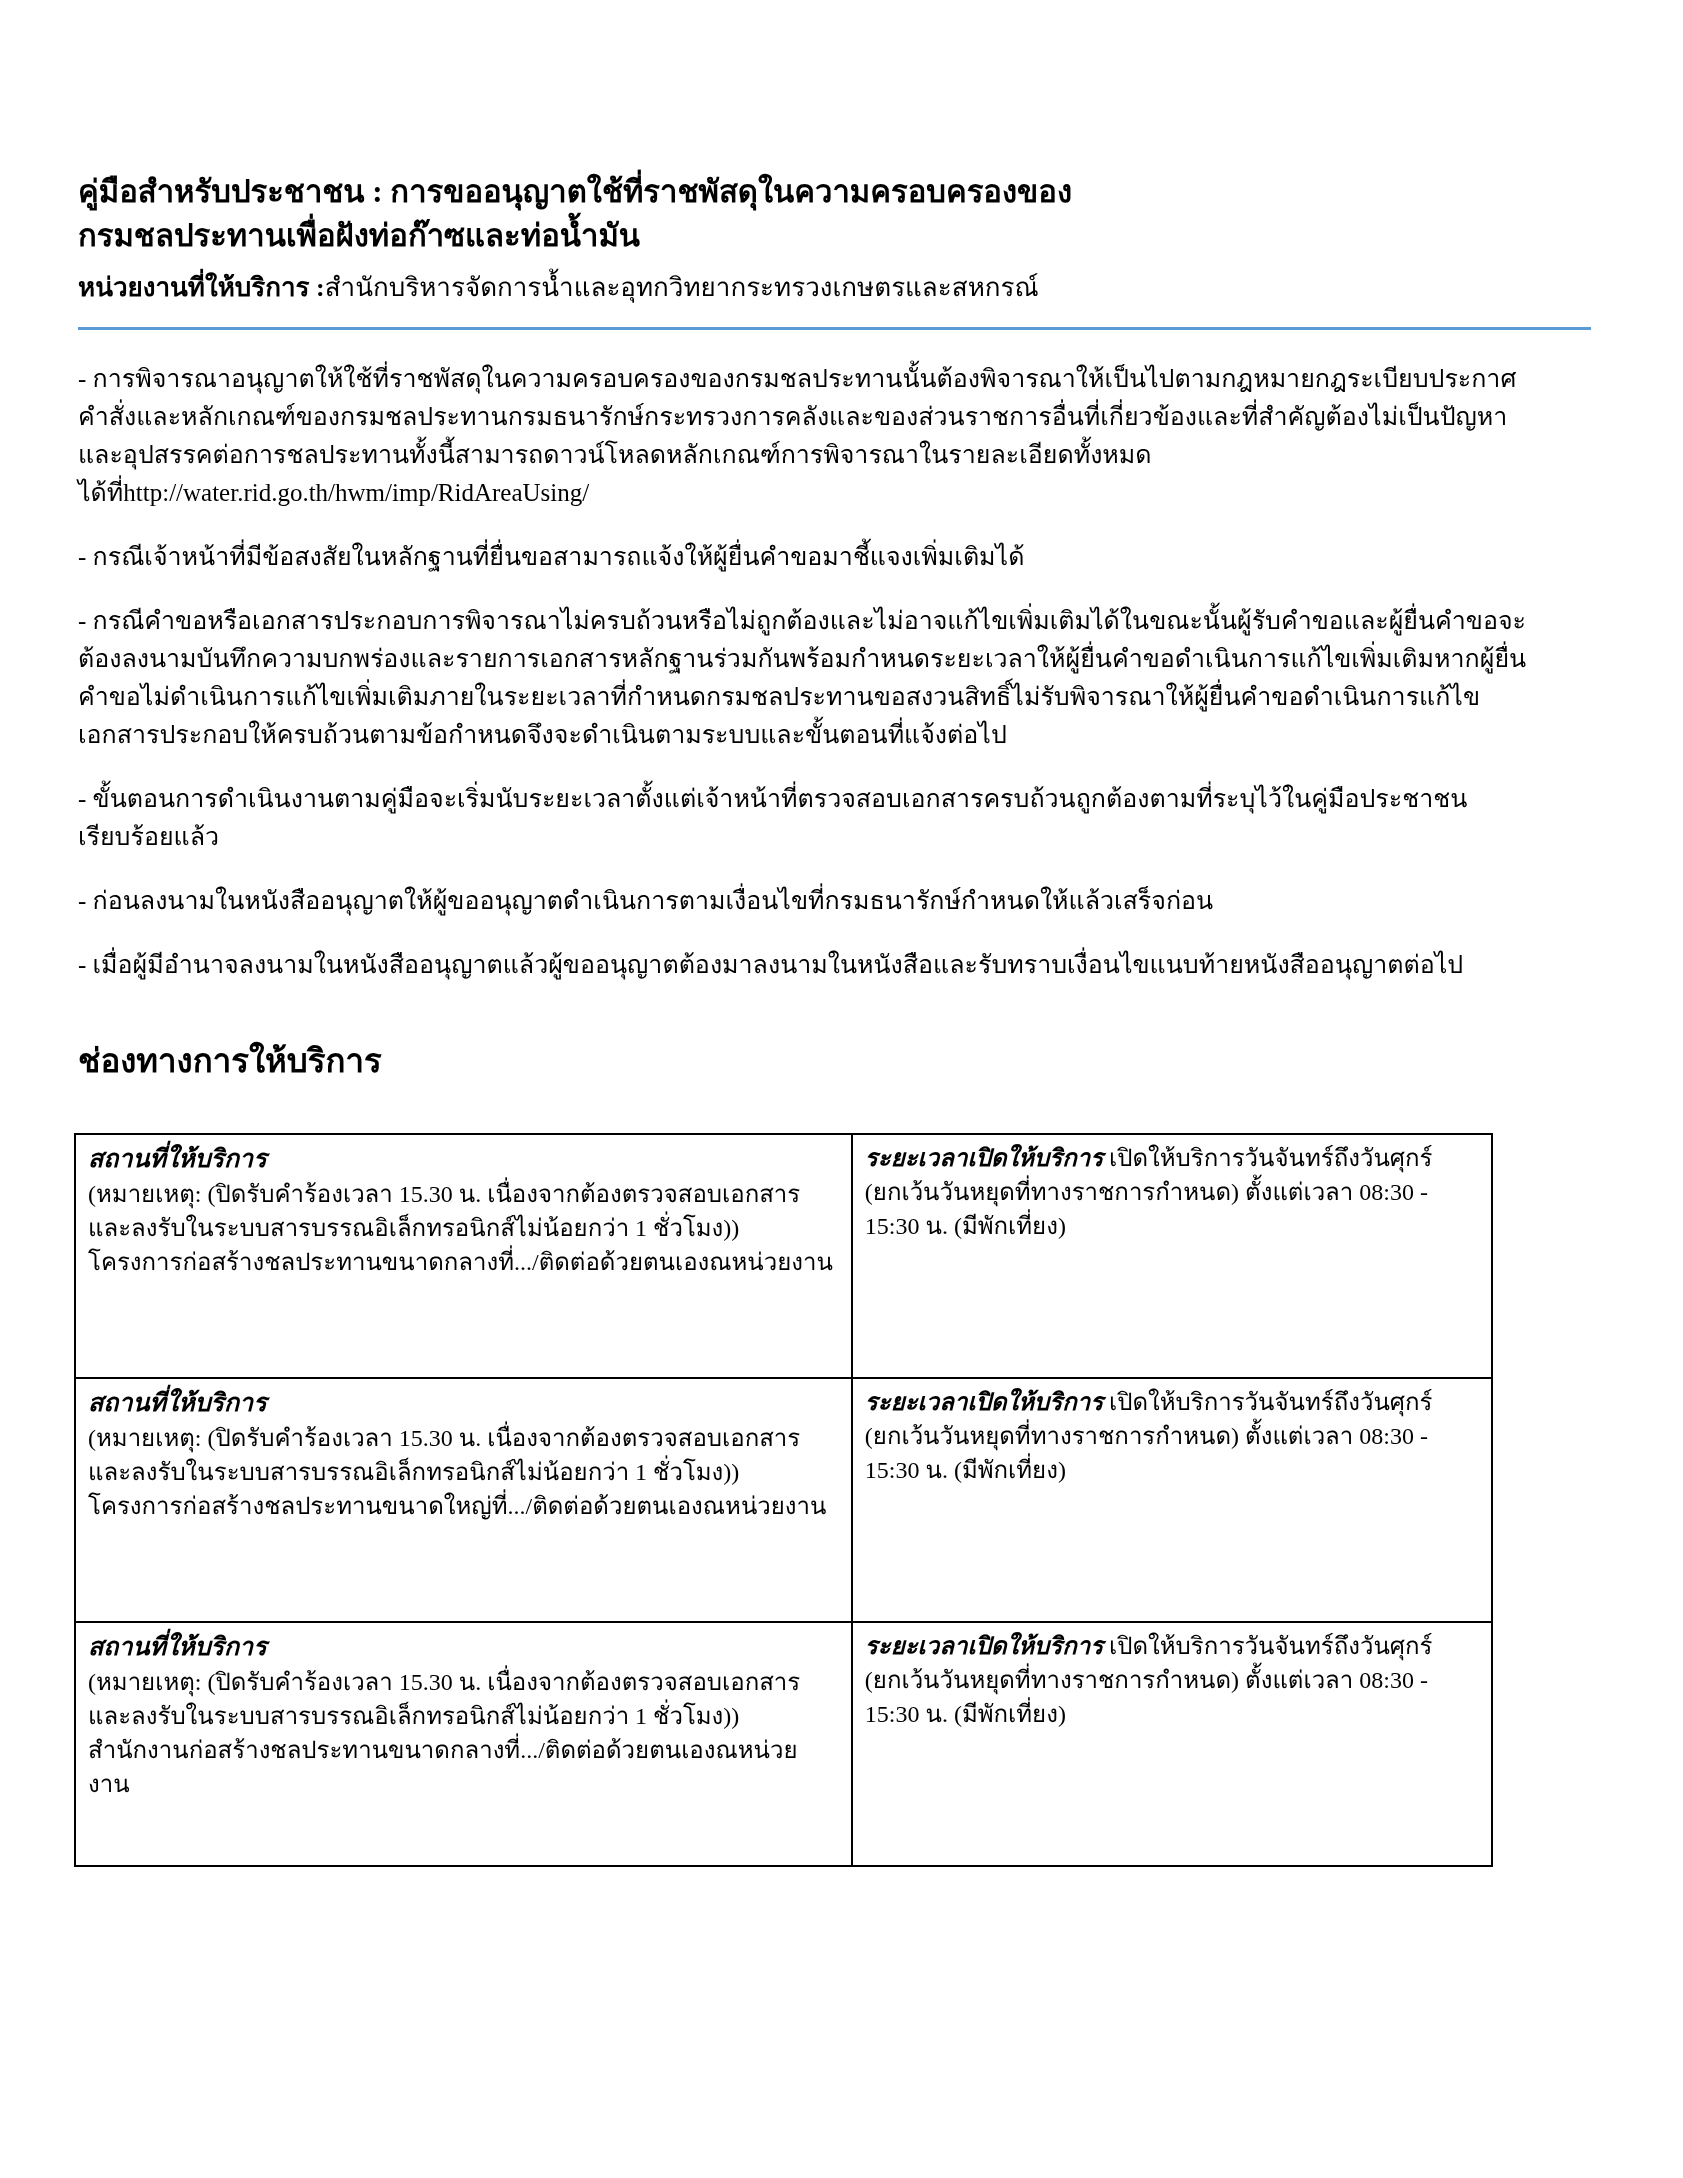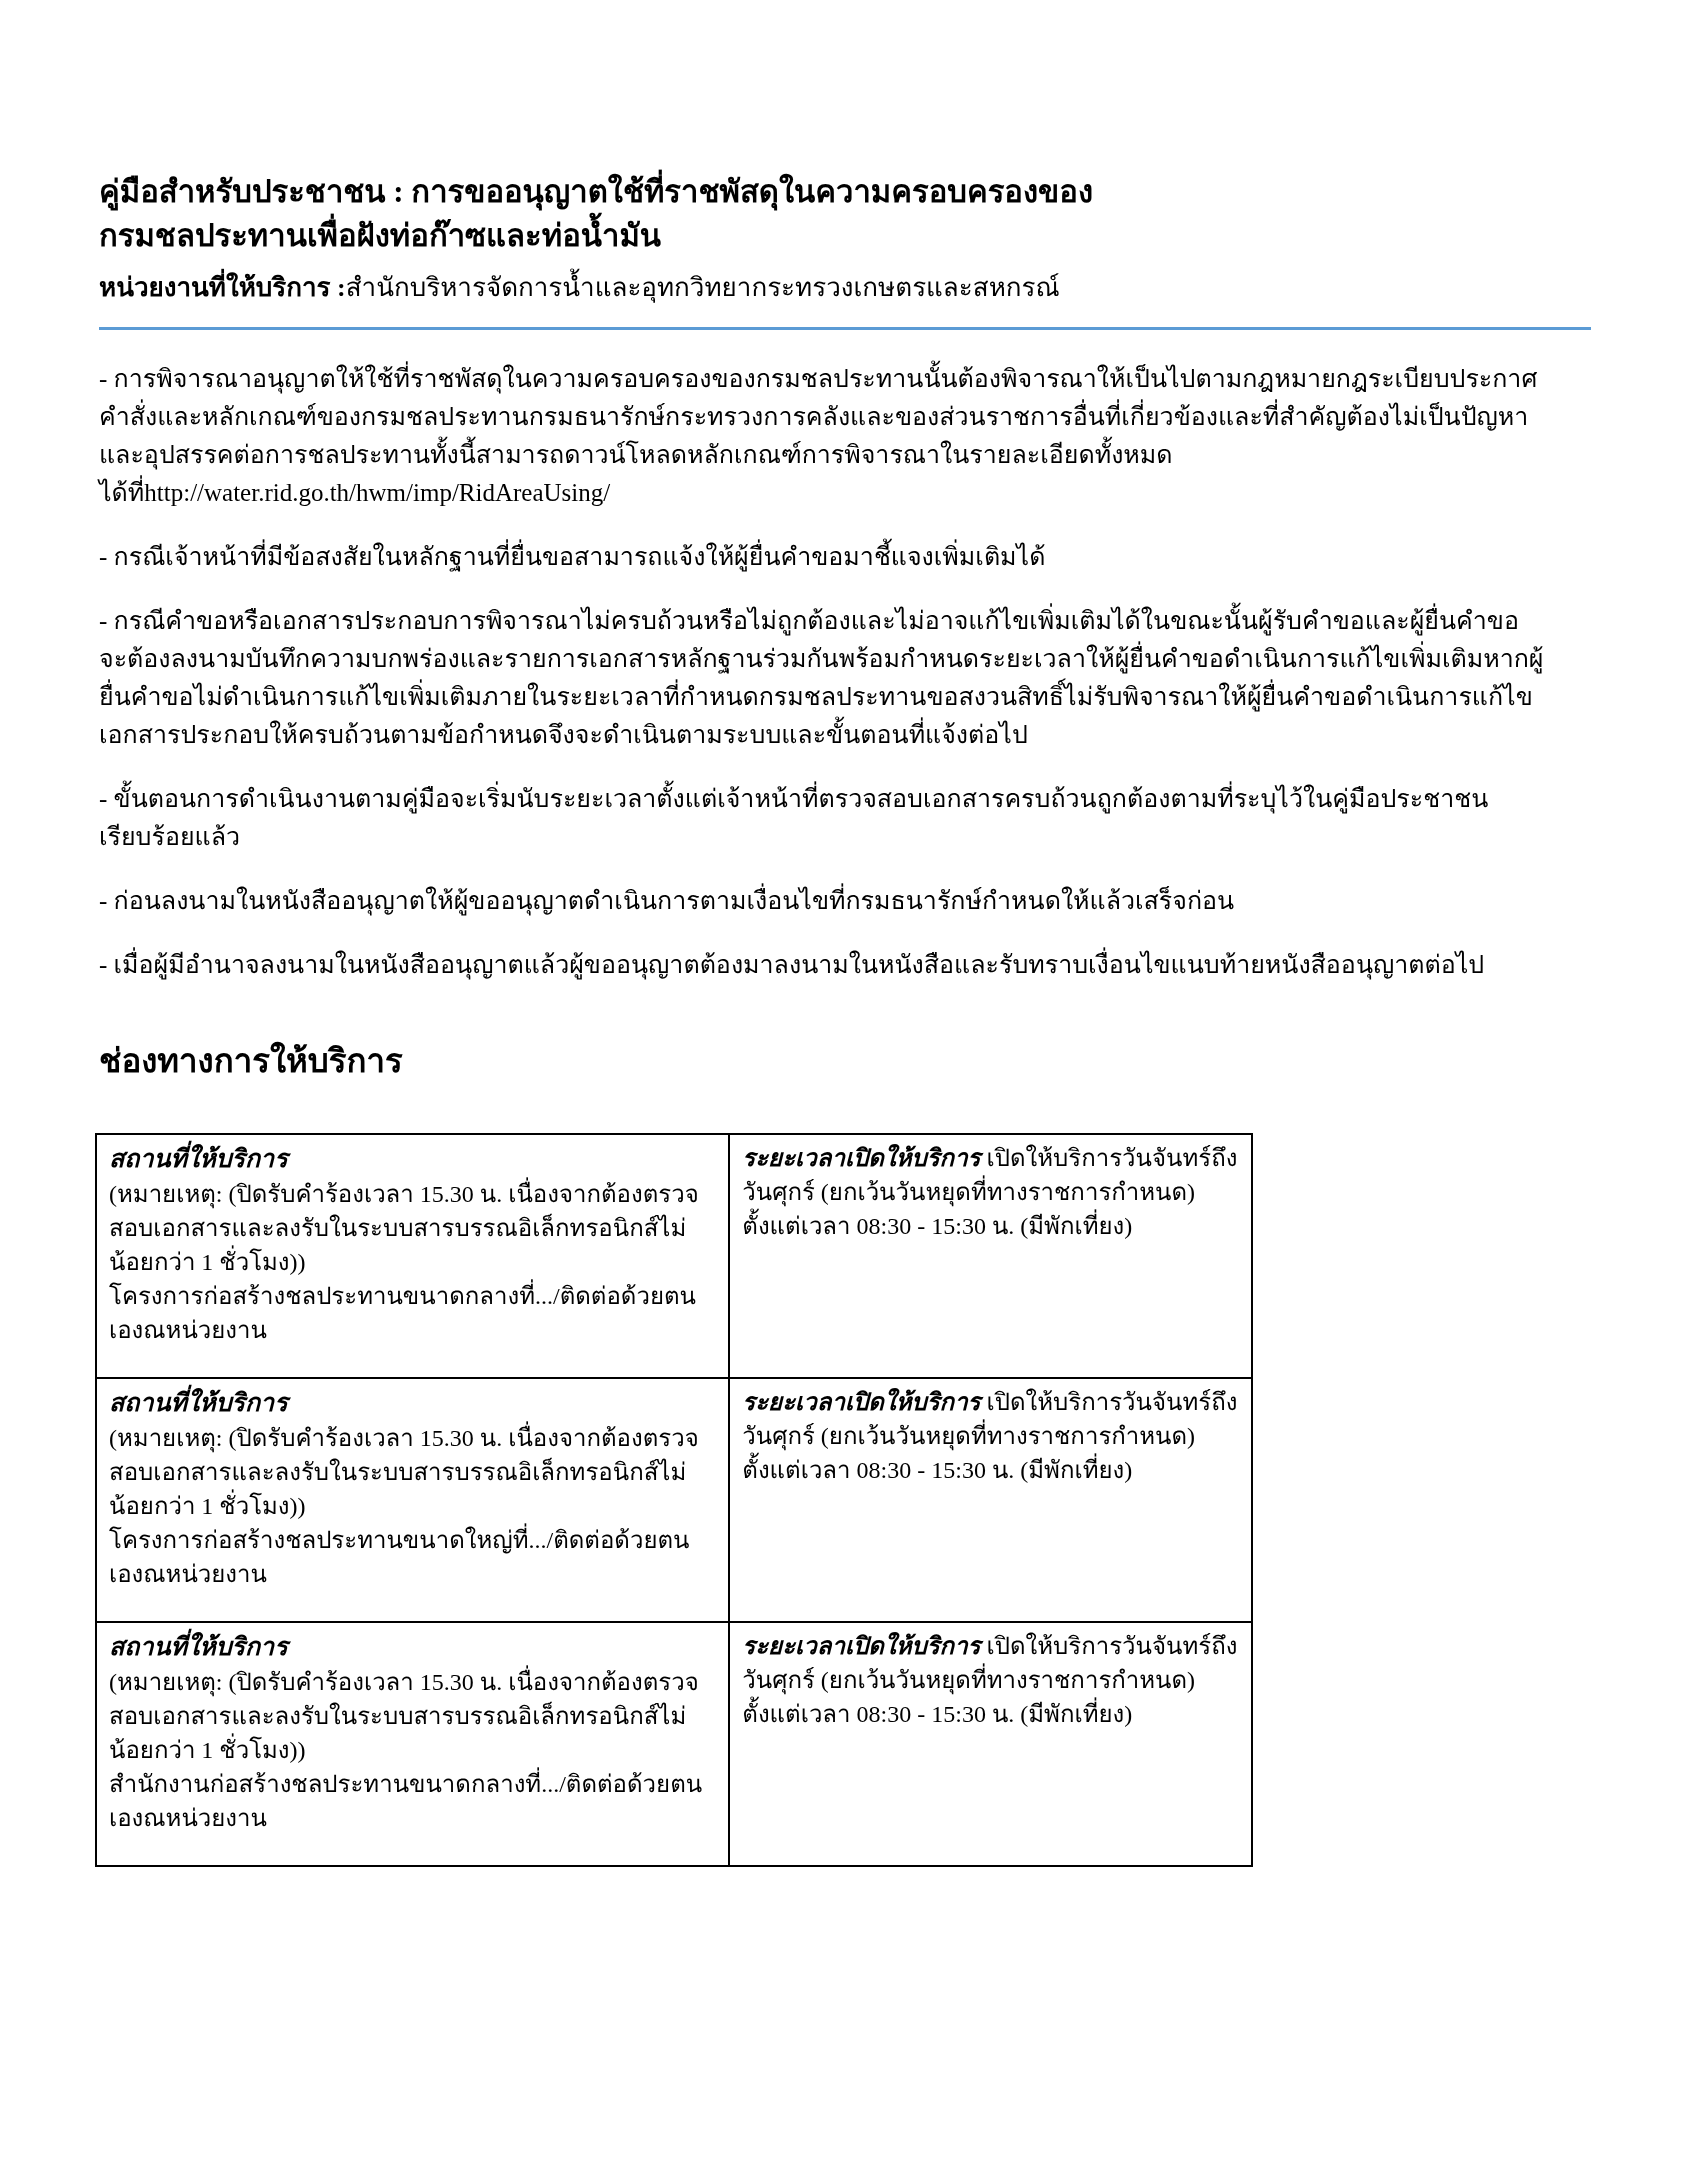--- a/index.html
+++ b/index.html
@@ -11,21 +11,21 @@
     width: 1683px;
     height: 2178px;
     overflow: hidden;
     font-family: "Liberation Serif", serif;
     color: #000000;
   }
   .page {
     box-sizing: border-box;
     width: 1683px;
     height: 2178px;
-    padding: 170px 137px 0 99px;
+    padding: 170px 137px 0 78px;
   }
   .title {
     font-size: 31px;
     font-weight: bold;
     line-height: 1.42;
     margin: 0 0 8px 0;
     max-width: 1178px;
   }
   .agency {
     font-size: 26px;
@@ -48,21 +48,21 @@
     margin: 0 0 26px 0;
     max-width: 1450px;
   }
   .channels-heading {
     font-size: 33px;
     font-weight: bold;
     margin: 50px 0 46px 0;
   }
   table.channels {
     border-collapse: collapse;
-    width: 1158px;
+    width: 1419px;
     margin-left: -4px;
     table-layout: fixed;
     margin-top: 10px;
   }
   table.channels td {
     border: 2px solid #000000;
     vertical-align: top;
     padding: 6px 12px 8px 12px;
     font-size: 24px;
     line-height: 1.42;

